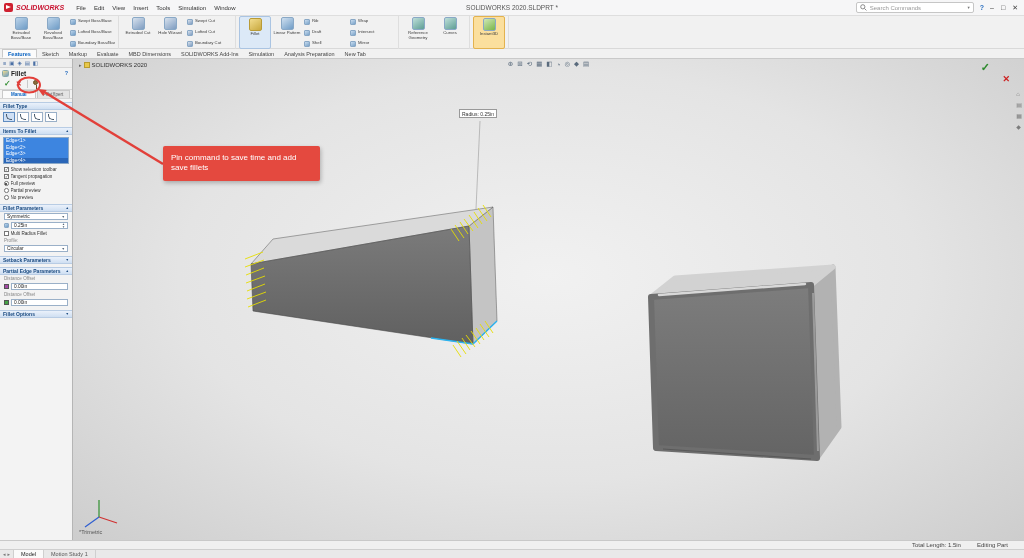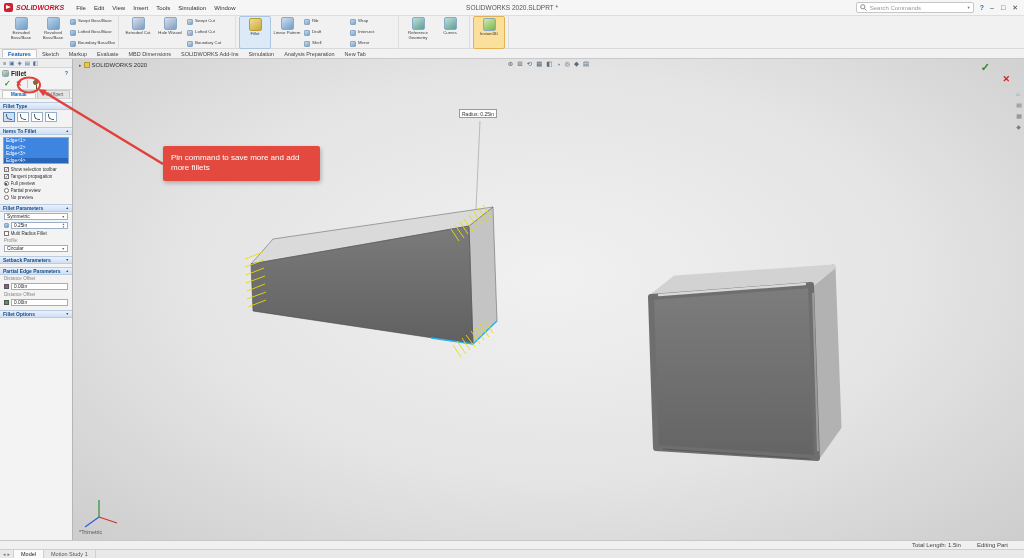--- a/index.html
+++ b/index.html
@@ -575,18 +575,18 @@
     <span>▸</span>
   </div>
   <div style="display:flex">
 
       <div class="btab active">Model</div>
 
       <div class="btab">Motion Study 1</div>
     </div>
 </div>
 
-<div class="annot-box">Pin command to save more and add more fillets</div>
+<div class="annot-box">Pin command to save time and add save fillets</div>
 <svg class="annot" width="1024" height="558" viewBox="0 0 1024 558">
   <line x1="163" y1="164" x2="45" y2="92.5" stroke="#e2403a" stroke-width="2.5"></line>
   <polygon points="38,89 43.1,96.1 46.7,90.1" fill="#e2403a"></polygon>
   <ellipse cx="29" cy="85" rx="11" ry="7.5" fill="none" stroke="#e2403a" stroke-width="2"></ellipse>
 </svg>
 
 </body></html>

